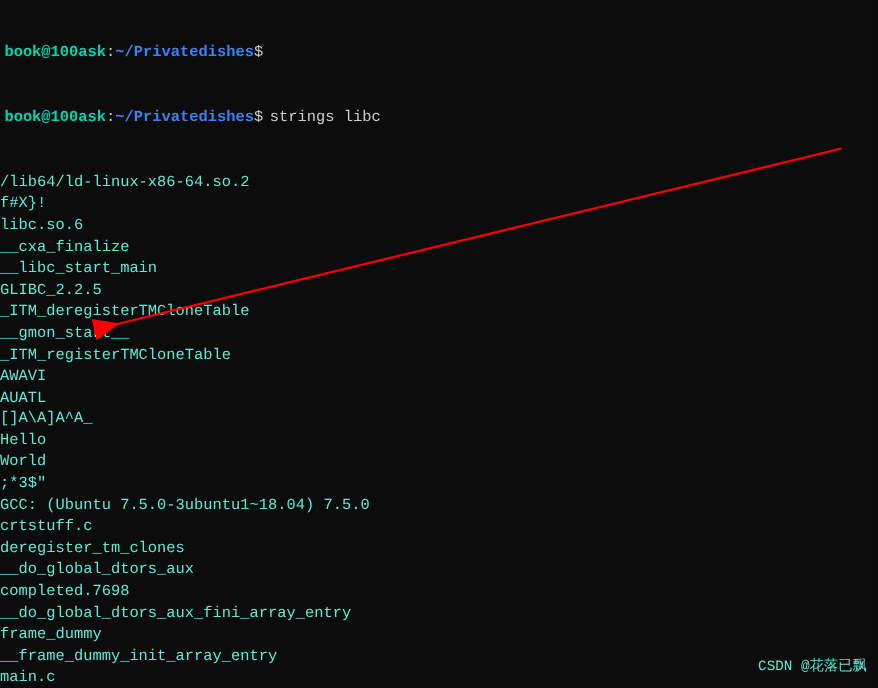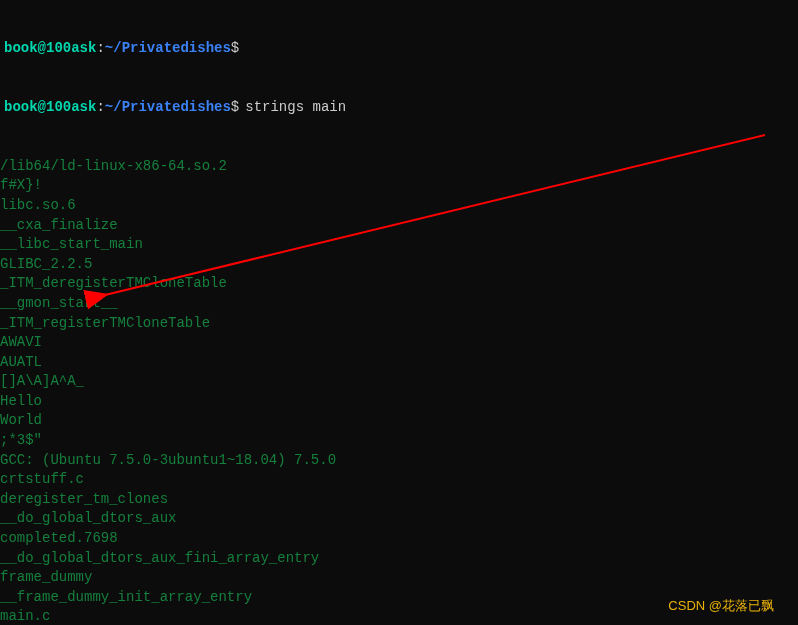--- a/index.html
+++ b/index.html
@@ -38,29 +38,29 @@
       font-weight: bold;
     }
     .dollar {
       color: #cccccc;
       margin-right: 6px;
     }
     .command {
       color: #cccccc;
     }
     .output-line {
-      color: #15803d;
+      color: #5eead4;
       padding-left: 0;
     }
     .watermark {
       position: absolute;
       bottom: 10px;
-      right: 24px;
-      color: #eab308;
-      font-family: Liberation Sans, sans-serif;
+      right: 10px;
+      color: #5eead4;
+      font-family: Liberation Mono, monospace;
       font-size: 13px;
     }
     .arrow-overlay {
       position: absolute;
       top: 0;
       left: 0;
       pointer-events: none;
     }
   </style>
 </head>
@@ -74,21 +74,21 @@
     <span class="path">~/Privatedishes</span>
     <span class="dollar">$</span>
     <span class="command"></span>
   </div>
   <div class="prompt-line">
     <span class="prompt-arrow"></span>
     <span class="user-host">book@100ask</span>
     <span class="colon">:</span>
     <span class="path">~/Privatedishes</span>
     <span class="dollar">$</span>
-    <span class="command">strings main</span>
+    <span class="command">strings libc</span>
   </div>
   <div id="output-container"><div class="output-line">/lib64/ld-linux-x86-64.so.2</div><div class="output-line">f#X}!</div><div class="output-line">libc.so.6</div><div class="output-line">__cxa_finalize</div><div class="output-line">__libc_start_main</div><div class="output-line">GLIBC_2.2.5</div><div class="output-line">_ITM_deregisterTMCloneTable</div><div class="output-line">__gmon_start__</div><div class="output-line">_ITM_registerTMCloneTable</div><div class="output-line">AWAVI</div><div class="output-line">AUATL</div><div class="output-line">[]A\A]A^A_</div><div class="output-line">Hello</div><div class="output-line">World</div><div class="output-line">;*3$"</div><div class="output-line">GCC: (Ubuntu 7.5.0-3ubuntu1~18.04) 7.5.0</div><div class="output-line">crtstuff.c</div><div class="output-line">deregister_tm_clones</div><div class="output-line">__do_global_dtors_aux</div><div class="output-line">completed.7698</div><div class="output-line">__do_global_dtors_aux_fini_array_entry</div><div class="output-line">frame_dummy</div><div class="output-line">__frame_dummy_init_array_entry</div><div class="output-line">main.c</div></div>
 </div>
 
 <svg class="arrow-overlay" width="798" height="625">
   <defs>
     <marker id="arrowhead" markerWidth="12" markerHeight="10" refX="2" refY="5" orient="auto">
       <polygon points="0 0, 12 5, 0 10" fill="#ff0000" transform="rotate(180 6 5)"></polygon>
     </marker>
   </defs>

